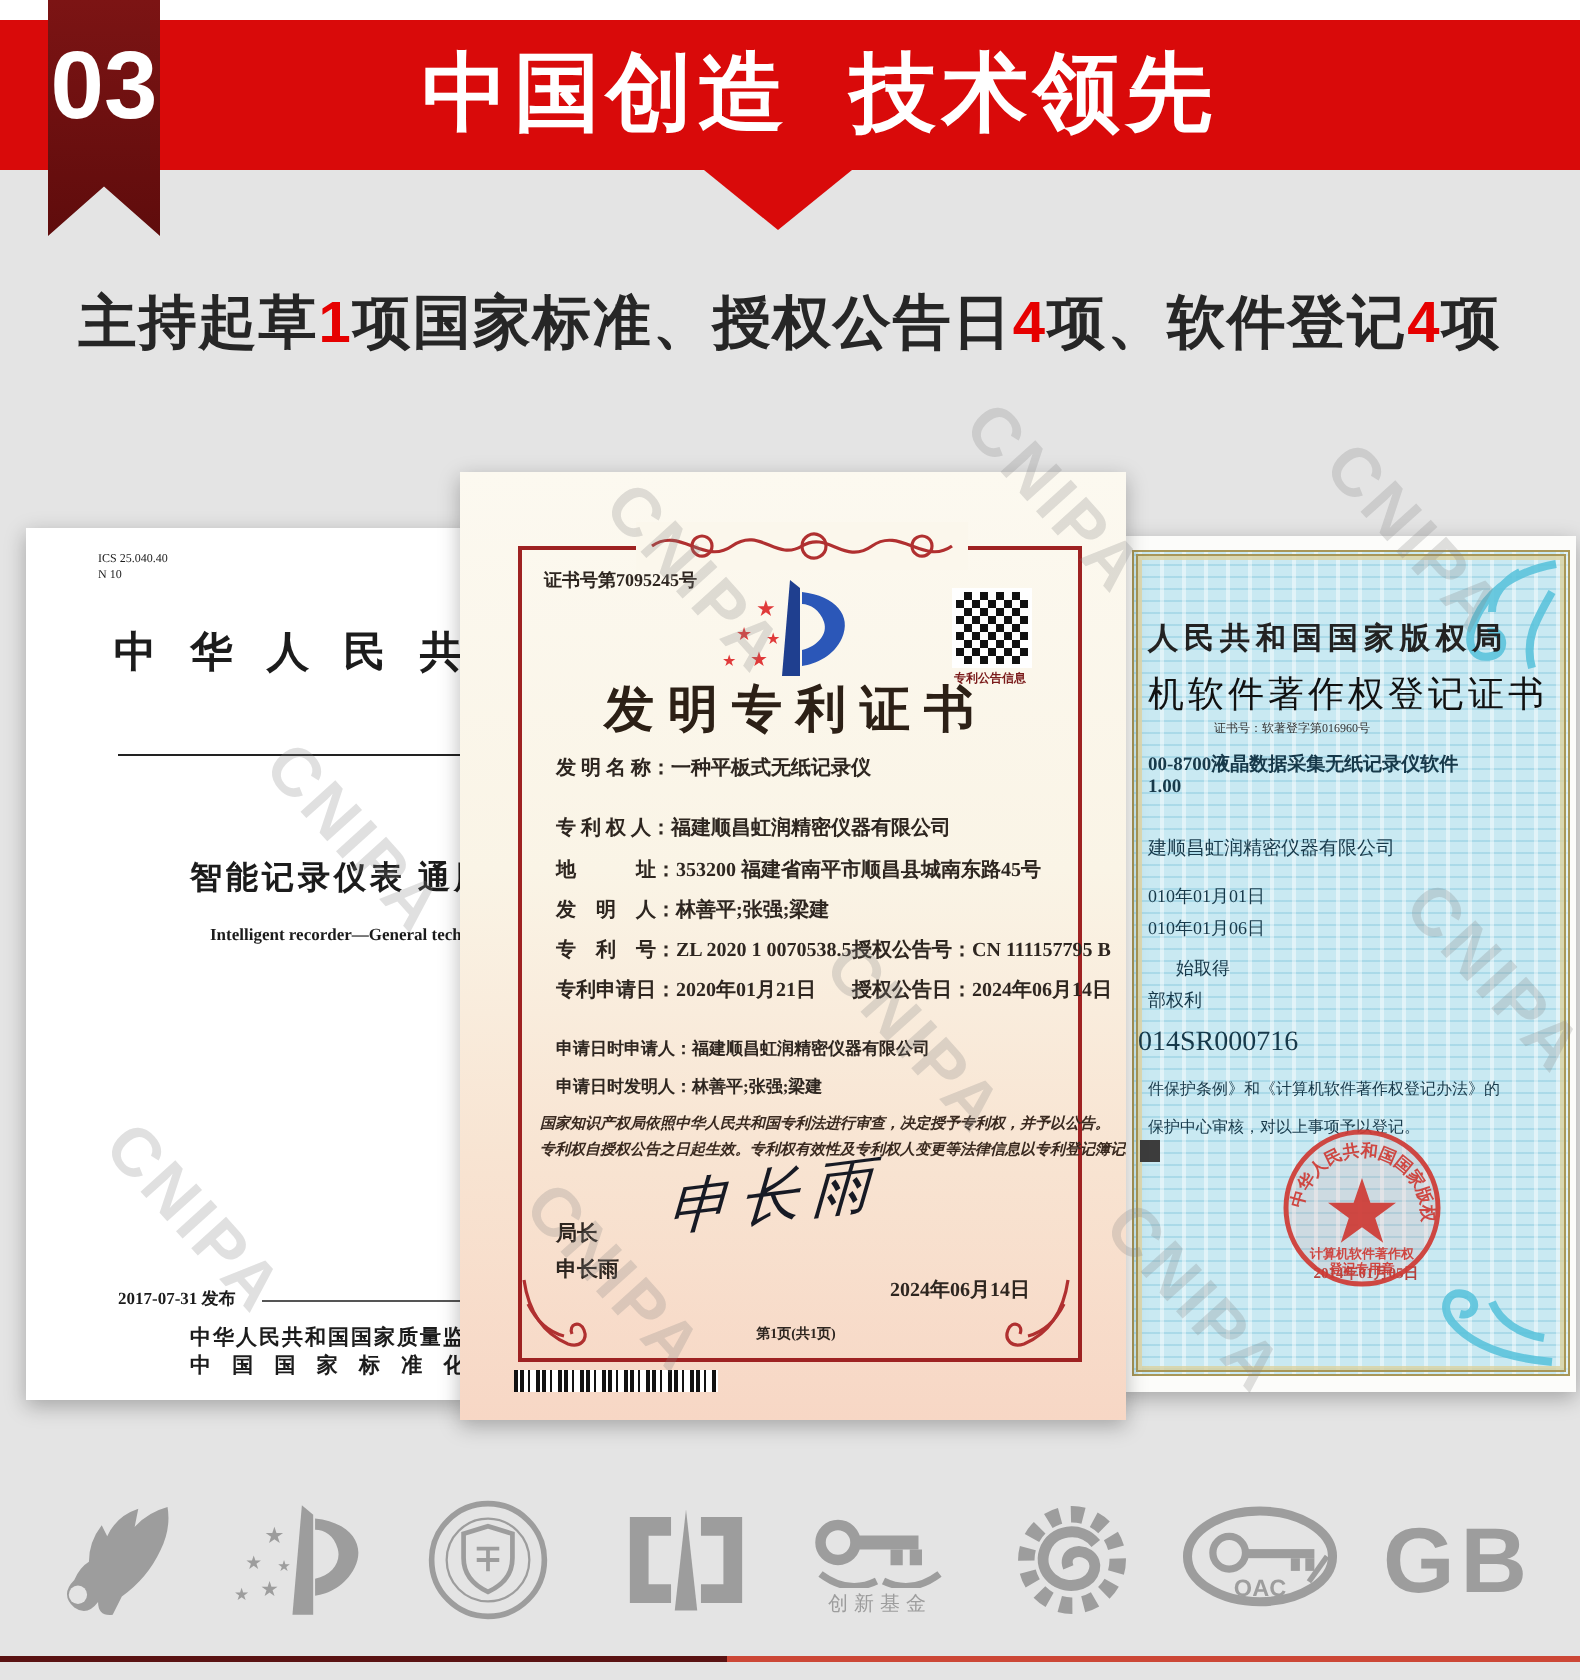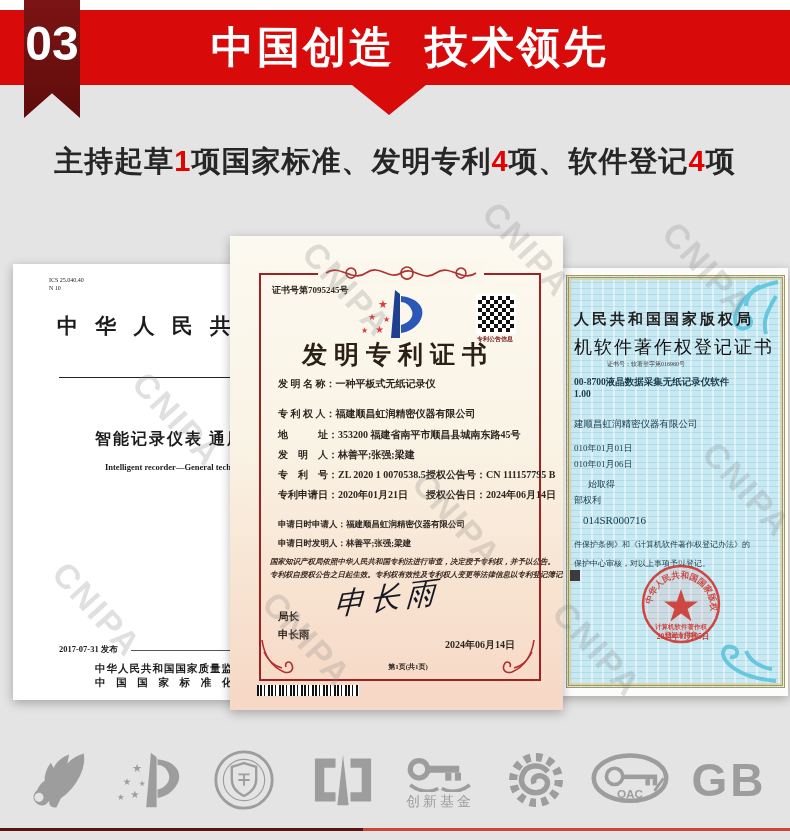--- a/index.html
+++ b/index.html
@@ -49,21 +49,21 @@
   .sw-authority{left:5px;top:32px;font-size:15px;font-weight:bold;letter-spacing:3px;color:#222;}
   .sw-title{left:5px;top:57px;font-size:18px;font-weight:normal;letter-spacing:2px;color:#111;}
   .sw-certno{left:38px;top:82px;font-size:6px;color:#333;}
   .sw-name{left:5px;top:98px;font-size:9.5px;font-weight:bold;}
   .sw-ver{left:5px;top:111px;font-size:9.5px;font-weight:bold;}
   .sw-owner{left:5px;top:128px;font-size:9.5px;font-weight:normal;margin-top:12px;}
   .sw-d1{left:5px;top:164px;font-size:9px;}
   .sw-d2{left:5px;top:180px;font-size:9px;}
   .sw-acq{left:5px;top:200px;font-size:9px;margin-left:14px;}
   .sw-rights{left:5px;top:216px;font-size:9px;}
-  .sw-regno{left:14px;top:236px;font-size:11px;}
+  .sw-regno{left:0;top:236px;font-size:14px;}
   .sw-law1{left:5px;top:261px;font-size:8px;}
   .sw-law2{left:5px;top:280px;font-size:8px;}
   .sw-frag{left:1px;top:292px;width:10px;height:11px;background:#3c3c3c;}
   .sw-sealdate{left:74px;top:354px;width:80px;text-align:center;font-size:7.5px;color:#b5413c;font-weight:bold;}
   .sw-seal{position:absolute;left:71px;top:285px;opacity:.93;}
   .sw-flourish-tr{position:absolute;right:2px;top:2px;}
   .sw-flourish-br{position:absolute;right:4px;bottom:2px;}
 
   
   .pat-cert{left:230px;top:236px;width:333px;height:474px;z-index:2;
@@ -79,52 +79,52 @@
         font-size:25px;font-weight:bold;letter-spacing:7px;color:#2c2016;}
   .pat-row{position:absolute;left:48px;font-size:10px;font-weight:bold;white-space:nowrap;}
   .pat-row.small{font-size:8.5px;margin-top:10px;}
   .pat-col2{position:absolute;left:196px;font-size:10px;font-weight:bold;white-space:nowrap;}
   .pat-statement{position:absolute;left:40px;width:256px;text-align:center;font-size:7.5px;
         font-style:italic;font-weight:bold;color:#3a2a20;white-space:nowrap;}
   .pat-chief{position:absolute;left:48px;font-size:10.5px;font-weight:bold;}
   .pat-sig{position:absolute;left:104px;top:342px;font-size:30px;color:#171a24;
         font-family:"Liberation Serif",serif;font-style:italic;transform:rotate(-7deg) skewX(-10deg);letter-spacing:6px;}
   .pat-date{position:absolute;left:195px;top:402px;width:110px;text-align:center;font-size:10px;font-weight:bold;}
-  .pat-page{position:absolute;left:29px;top:426px;width:278px;text-align:center;font-size:7px;font-weight:bold;padding-left:10px;}
+  .pat-page{position:absolute;left:29px;top:426px;width:278px;text-align:center;font-size:7px;font-weight:bold;}
   .pat-barcode{position:absolute;left:27px;top:449px;width:102px;height:11px;
         background:repeating-linear-gradient(90deg,#111 0 2px,#fff 2px 3px,#111 3px 5px,#fff 5px 7px,#111 7px 8px,#fff 8px 11px);}
   .pat-corner{position:absolute;}
 
   
   .wm{position:absolute;font-size:34px;font-weight:bold;color:rgba(130,130,130,.25);
       transform:rotate(48deg);z-index:5;pointer-events:none;letter-spacing:2px;}
 
   
   .footer{position:absolute;left:0;top:744px;width:790px;height:76px;z-index:1;}
   .logo-box{position:absolute;top:0;height:72px;display:flex;flex-direction:column;align-items:center;justify-content:center;color:#9d9d9d;}
-  .logo-label{font-size:14px;letter-spacing:3px;color:#9d9d9d;margin-top:1px;}
+  .logo-label{font-size:10px;letter-spacing:3px;color:#9d9d9d;margin-top:1px;}
   .gb-text{font-size:46px;font-weight:900;letter-spacing:3px;color:#9d9d9d;font-family:"Liberation Sans",sans-serif;}
   .divider{position:absolute;left:0;top:828px;width:790px;height:3px;
       background:linear-gradient(90deg,#5a1212 0%,#5a1212 46%,#cc4736 46%,#cc4736 100%);}
 </style>
 </head>
 <body>
 
 <div class="page">
 
   <div class="top-strip"></div>
   <div class="banner">
     <div class="banner-title">中国创造  技术领先</div>
   </div>
   <div class="banner-arrow"></div>
   <div class="ribbon">
     <span>03</span>
   </div>
   <div class="subtitle nowrap">
-    <span>主持起草</span><span class="red">1</span><span>项国家标准、发明专利</span><span class="red">4</span><span>项、软件登记</span><span class="red">4</span><span>项</span>
+    <span>主持起草</span><span class="red">1</span><span>项国家标准、授权公告日</span><span class="red">4</span><span>项、软件登记</span><span class="red">4</span><span>项</span>
   </div>
 
   <div class="cert std-cert serif">
     <div class="abs std-ics">
       <div>ICS 25.040.40</div>
       <div>N 10</div>
     </div>
     <div class="abs std-title nowrap">中 华 人 民 共 和 国 国</div>
     <div class="abs std-line"></div>
     <div class="abs std-name nowrap">智能记录仪表  通用技</div>

